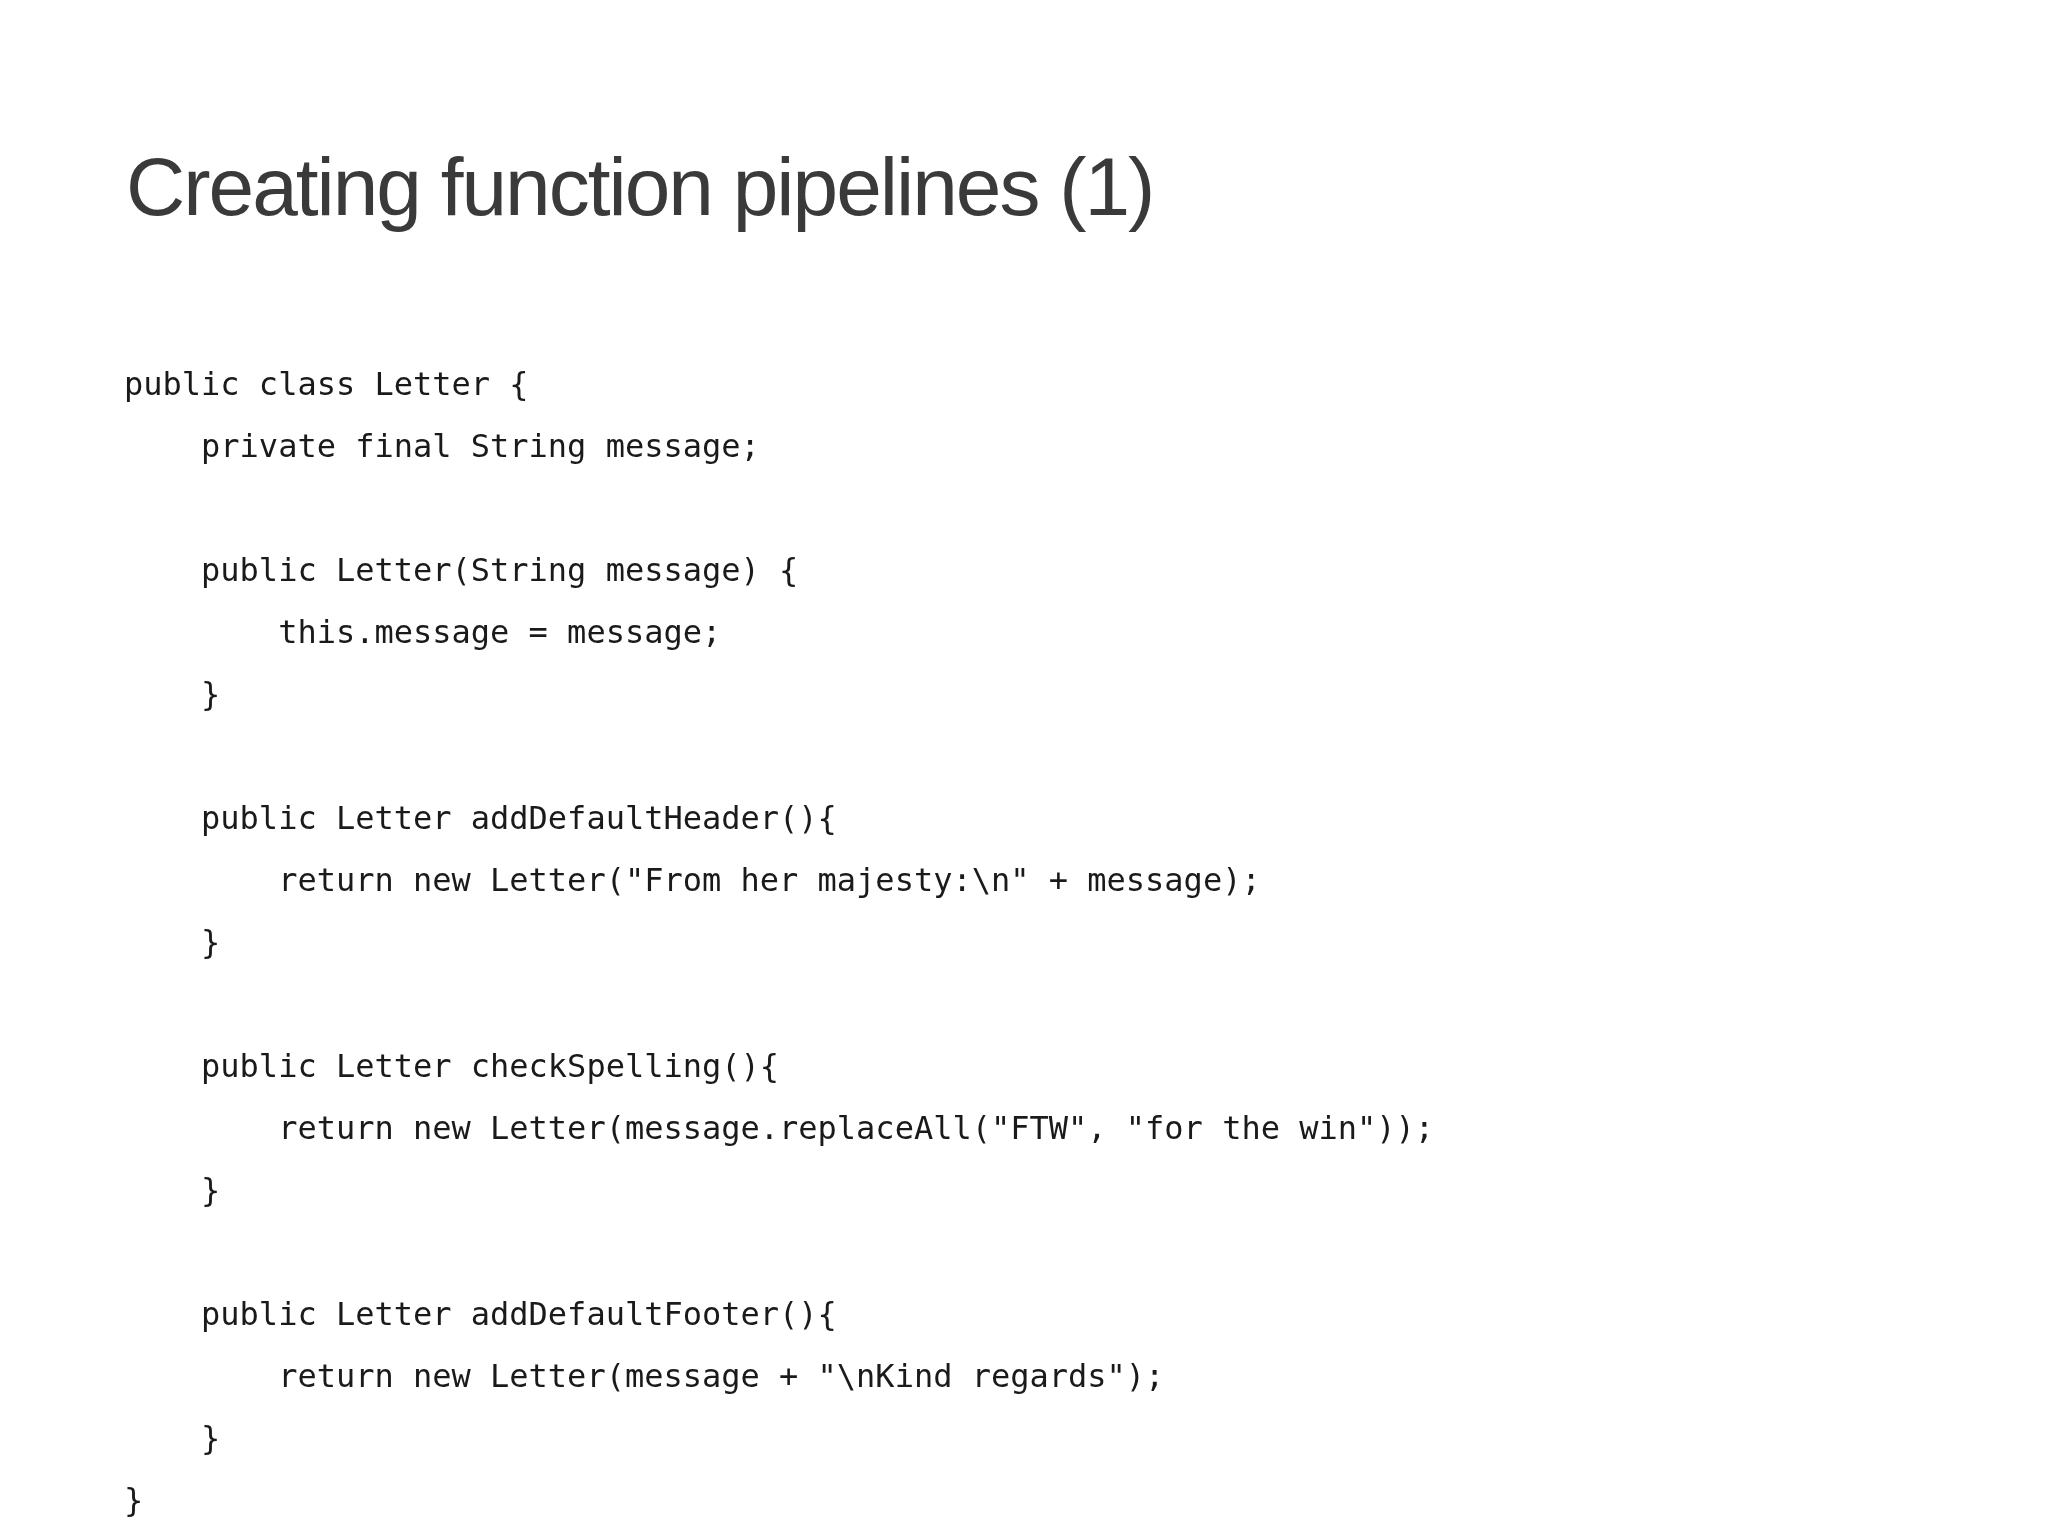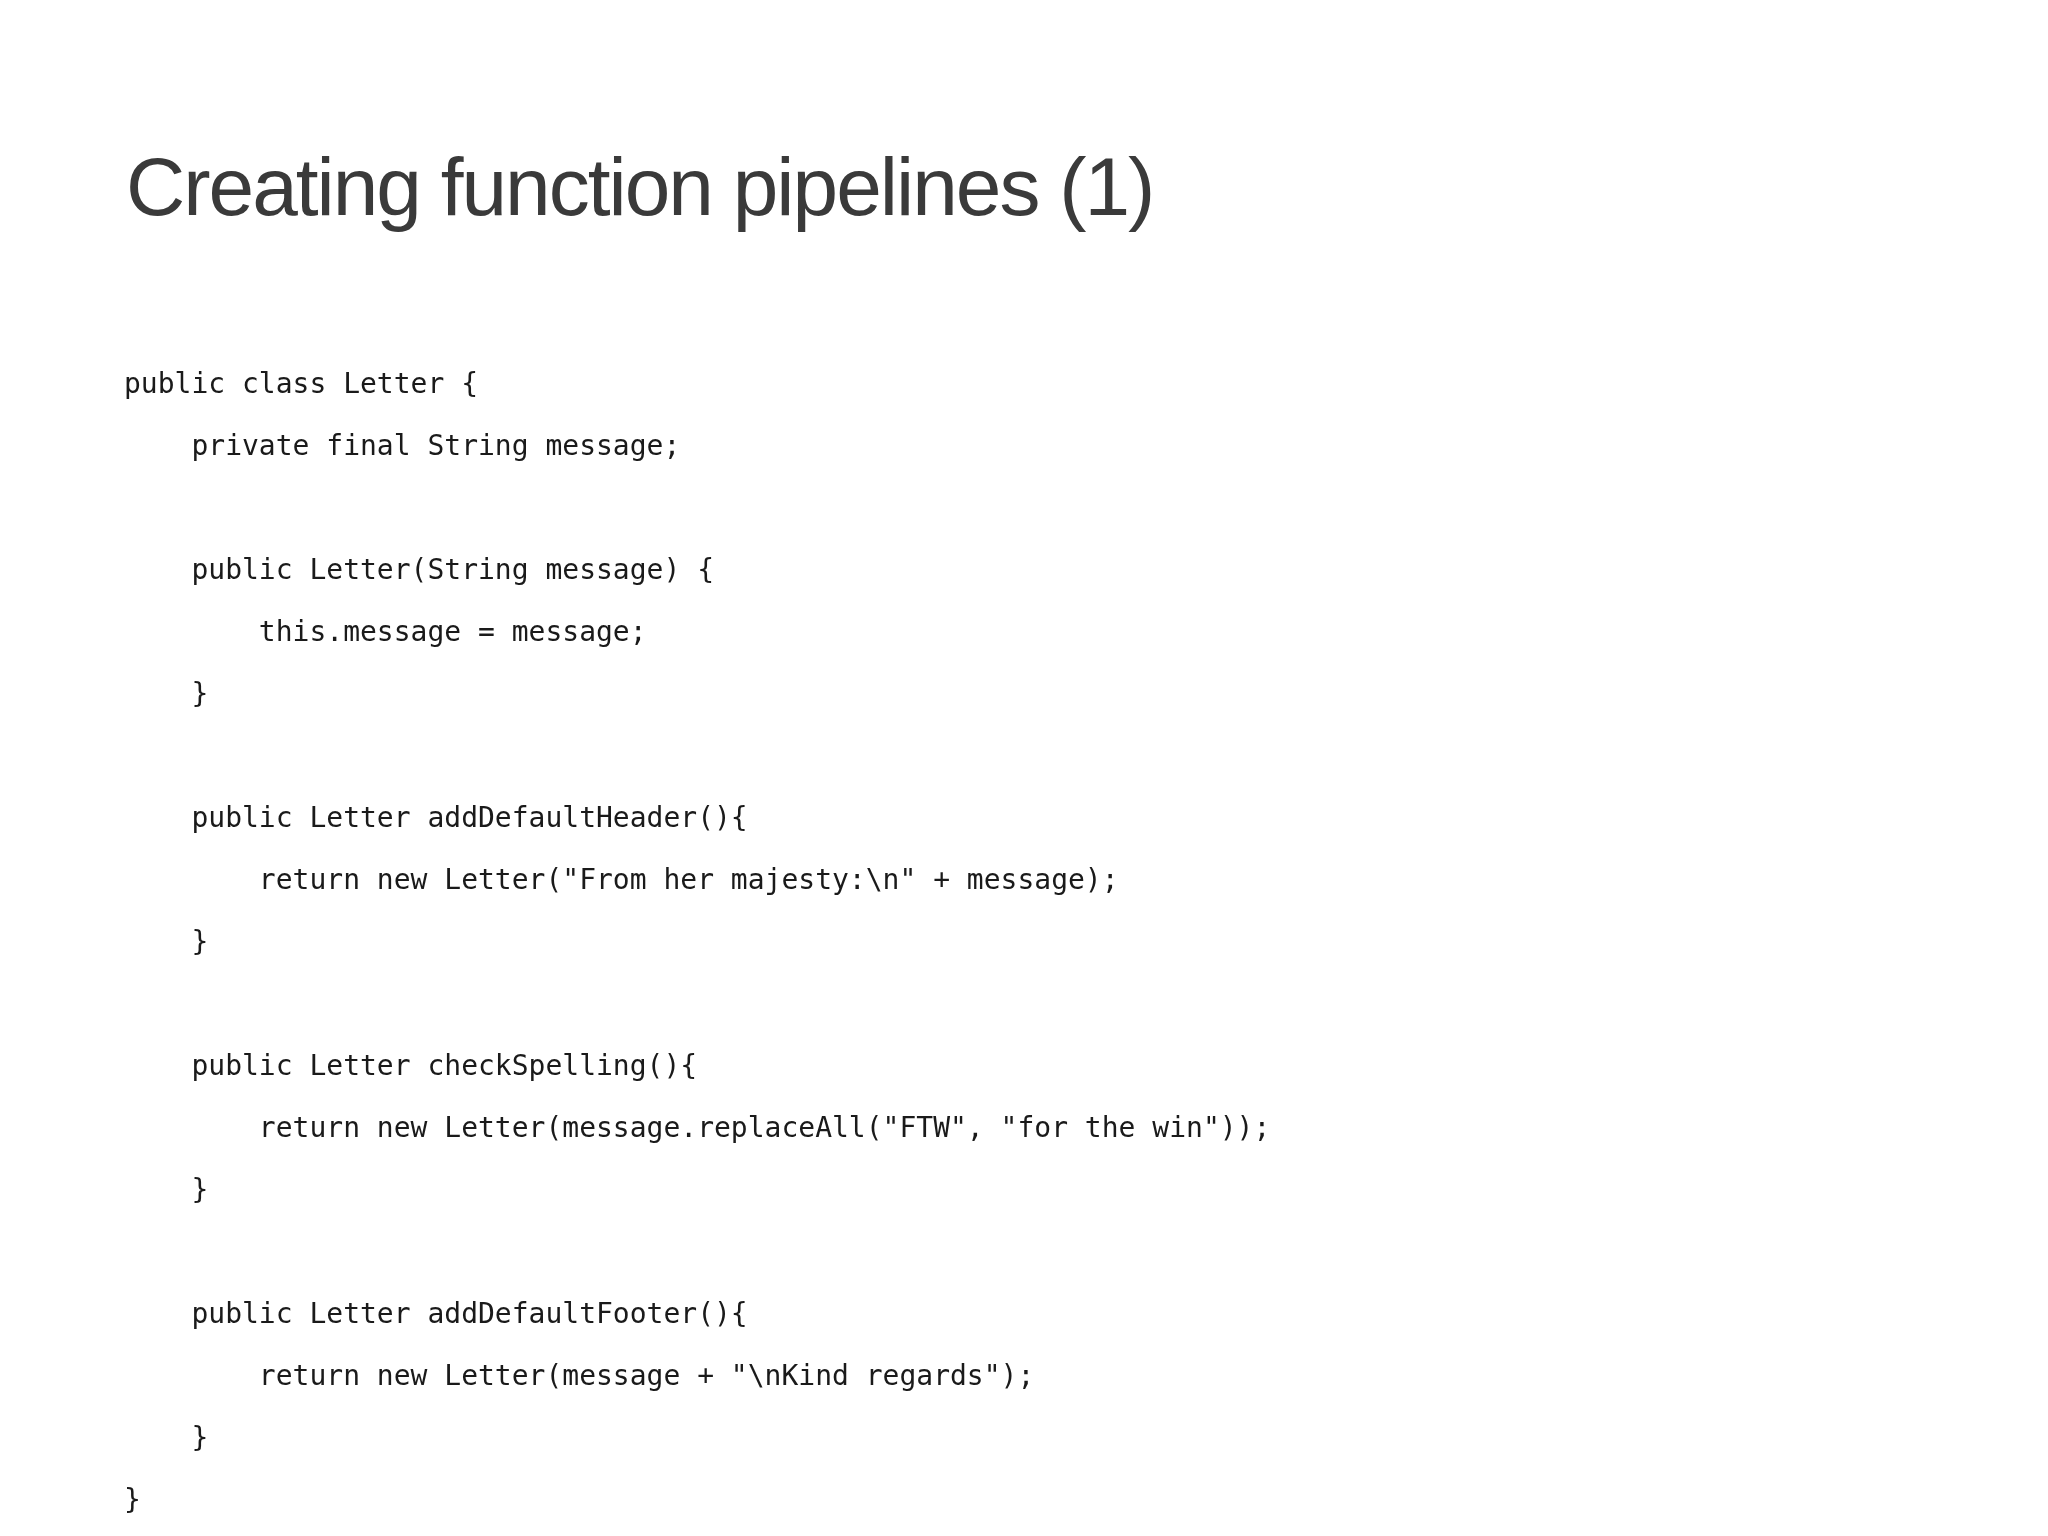--- a/index.html
+++ b/index.html
@@ -29,21 +29,21 @@
     letter-spacing: -2px;
     line-height: 1.2;
     white-space: nowrap;
   }
   .code-block {
     position: absolute;
     left: 124px;
     top: 353px;
     margin: 0;
     font-family: "DejaVu Sans Mono", "Liberation Mono", monospace;
-    font-size: 28px;
+    font-size: 32px;
     font-weight: 400;
     line-height: 62px;
   }
   .code-line {
     height: 62px;
     white-space: pre;
   }
   .code-line .bold {
     font-weight: 400;
   }

